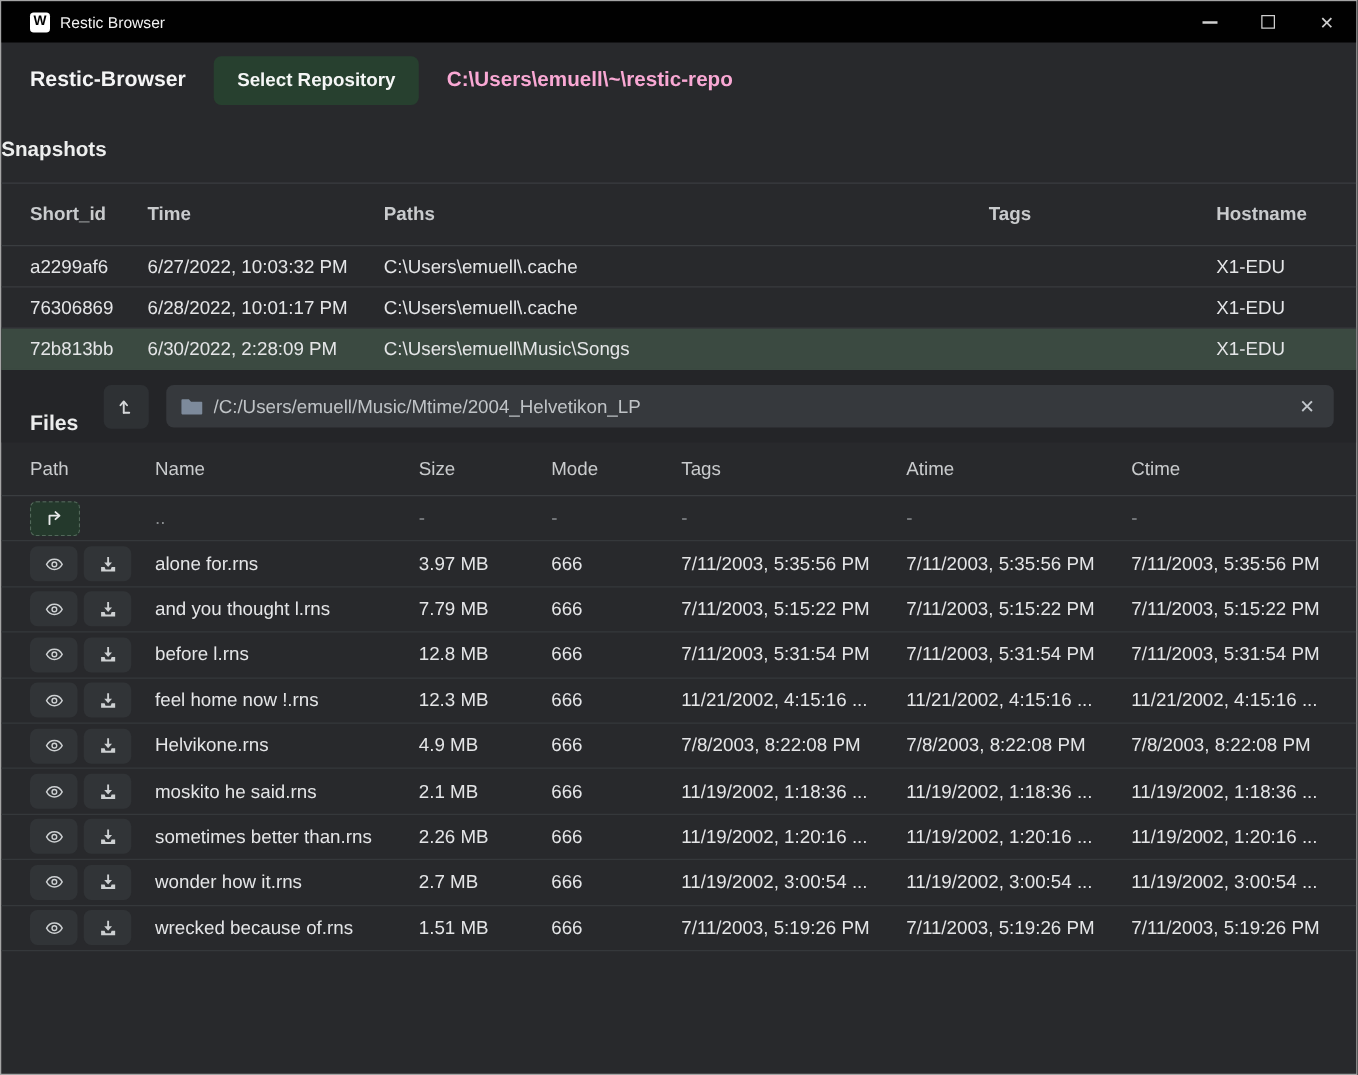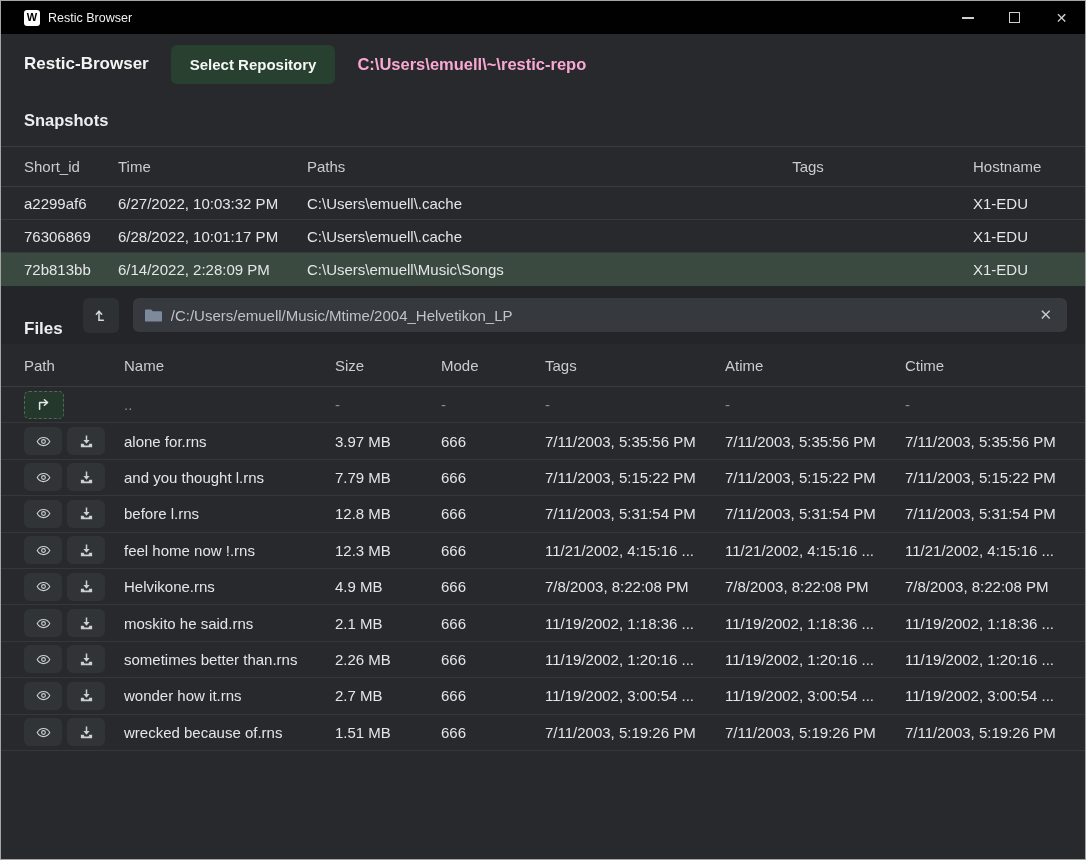--- a/index.html
+++ b/index.html
@@ -20,24 +20,24 @@
   .glyph-min { width:12px; height:2px; background:#cfcfcf; }
   .glyph-max { width:11px; height:11px; border:1.5px solid #cfcfcf; background:transparent; }
   .glyph-close { color:#cfcfcf; font-size:14px; line-height:1; }
   
   .header { height:60px; display:flex; align-items:center; padding-left:23px; gap:22px; flex:0 0 auto; }
   .app-title { color:#f4f4f5; font-weight:bold; font-size:17px; }
   .repo-btn { background:#27402f; color:#f5f6f6; border:none; border-radius:6px; height:39px; padding:0 19px;
               font-family:inherit; font-weight:bold; font-size:15px; cursor:pointer; }
   .repo-path { color:#f9a8d4; font-size:16.5px;font-weight:bold; }
   
-  .section-title { height:52px; display:flex; align-items:center; padding-left:23px; color:#eceded; font-weight:bold; font-size:16.5px; flex:0 0 auto; }
+  .section-title { height:52px; display:flex; align-items:center; color:#eceded; font-weight:bold; font-size:16.5px; flex:0 0 auto; }
   
   .snap-grid { display:grid; grid-template-columns:94px 189px 336px 330px 1fr; padding:0 23px; align-items:center; flex:0 0 auto; }
-  .snap-header { height:41px; border-top:1px solid #3a3d40; border-bottom:1px solid #3a3d40; color:#c9cbcd; font-size:15px; }
+  .snap-header { height:51px; border-top:1px solid #3a3d40; border-bottom:1px solid #3a3d40; color:#c9cbcd; font-size:15px;font-weight:bold; }
   .snap-row { height:33px; color:#e4e5e7; font-size:15px; border-bottom:1px solid #383b3e; cursor:pointer; }
   .snap-row.selected { background:#3b4a41; border-bottom:1px solid #3b4a41; }
   
   .files-bar { height:58px; background:#242528; display:flex; align-items:center; padding:0 18px 0 23px; gap:14px; flex:0 0 auto; }
   .files-title { color:#eceded; font-weight:bold; font-size:17px; margin-right:6px;margin-top:28px; }
   .toolbar-parent-btn { width:36px; height:35px; background:#2e3134; border:none; border-radius:6px; display:flex;
                         align-items:center; justify-content:center; cursor:pointer; }
   .path-bar { flex:1; height:34px; background:#36393d; border-radius:6px; display:flex; align-items:center; padding:0 12px; gap:9px; }
   .path-text { flex:1; color:#bfc3c6; font-size:15px; white-space:nowrap; overflow:hidden; }
   .clear-x { color:#c3c8cd; font-size:15px; cursor:pointer; padding:0 3px; }
@@ -104,21 +104,21 @@
   </div>
   <div class="snap-grid snap-row">
     <span class="cell">76306869</span>
     <span class="cell">6/28/2022, 10:01:17 PM</span>
     <span class="cell">C:\Users\emuell\.cache</span>
     <span class="cell"></span>
     <span class="cell">X1-EDU</span>
   </div>
   <div class="snap-grid snap-row selected">
     <span class="cell">72b813bb</span>
-    <span class="cell">6/14/2022, 2:28:09 PM</span>
+    <span class="cell">6/30/2022, 2:28:09 PM</span>
     <span class="cell">C:\Users\emuell\Music\Songs</span>
     <span class="cell"></span>
     <span class="cell">X1-EDU</span>
   </div>
 
   <div class="files-bar">
     <span class="files-title">Files</span>
     <button class="toolbar-parent-btn">
       <span style="display:flex;">
         <svg width="16" height="16" viewBox="0 0 20 20" fill="none" stroke="#d6d8da" stroke-width="1.9" stroke-linecap="round" stroke-linejoin="round">

